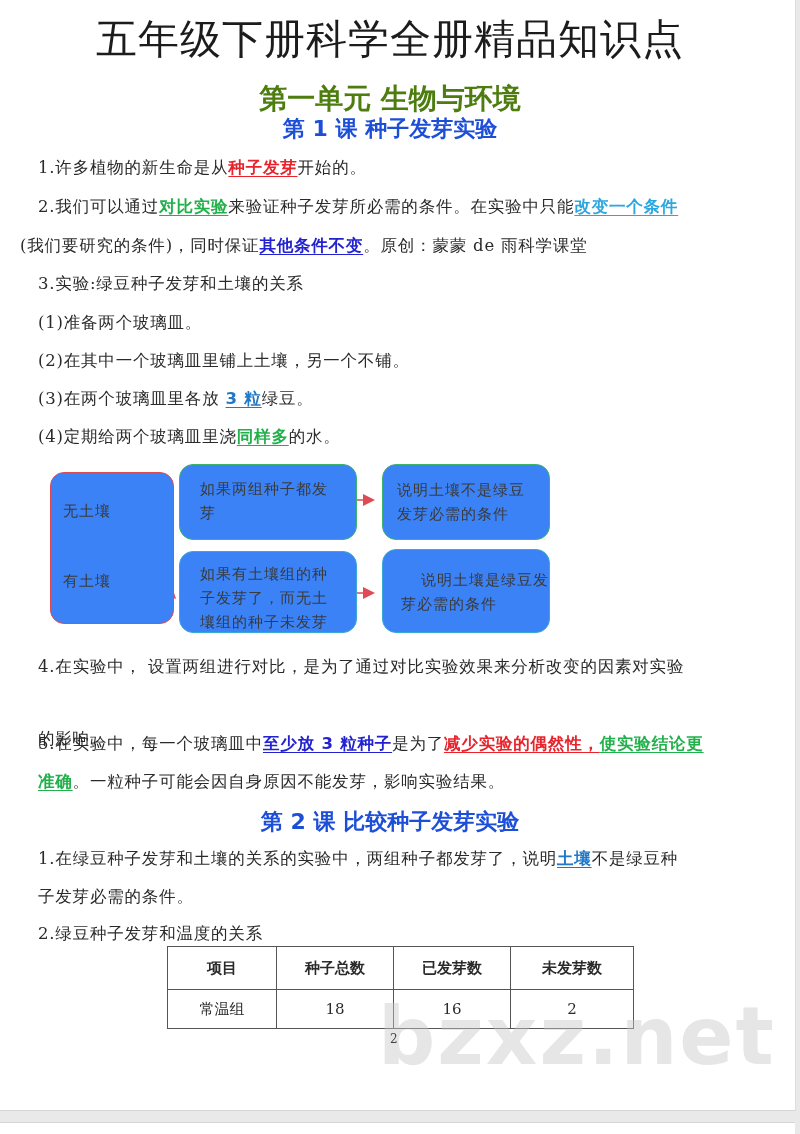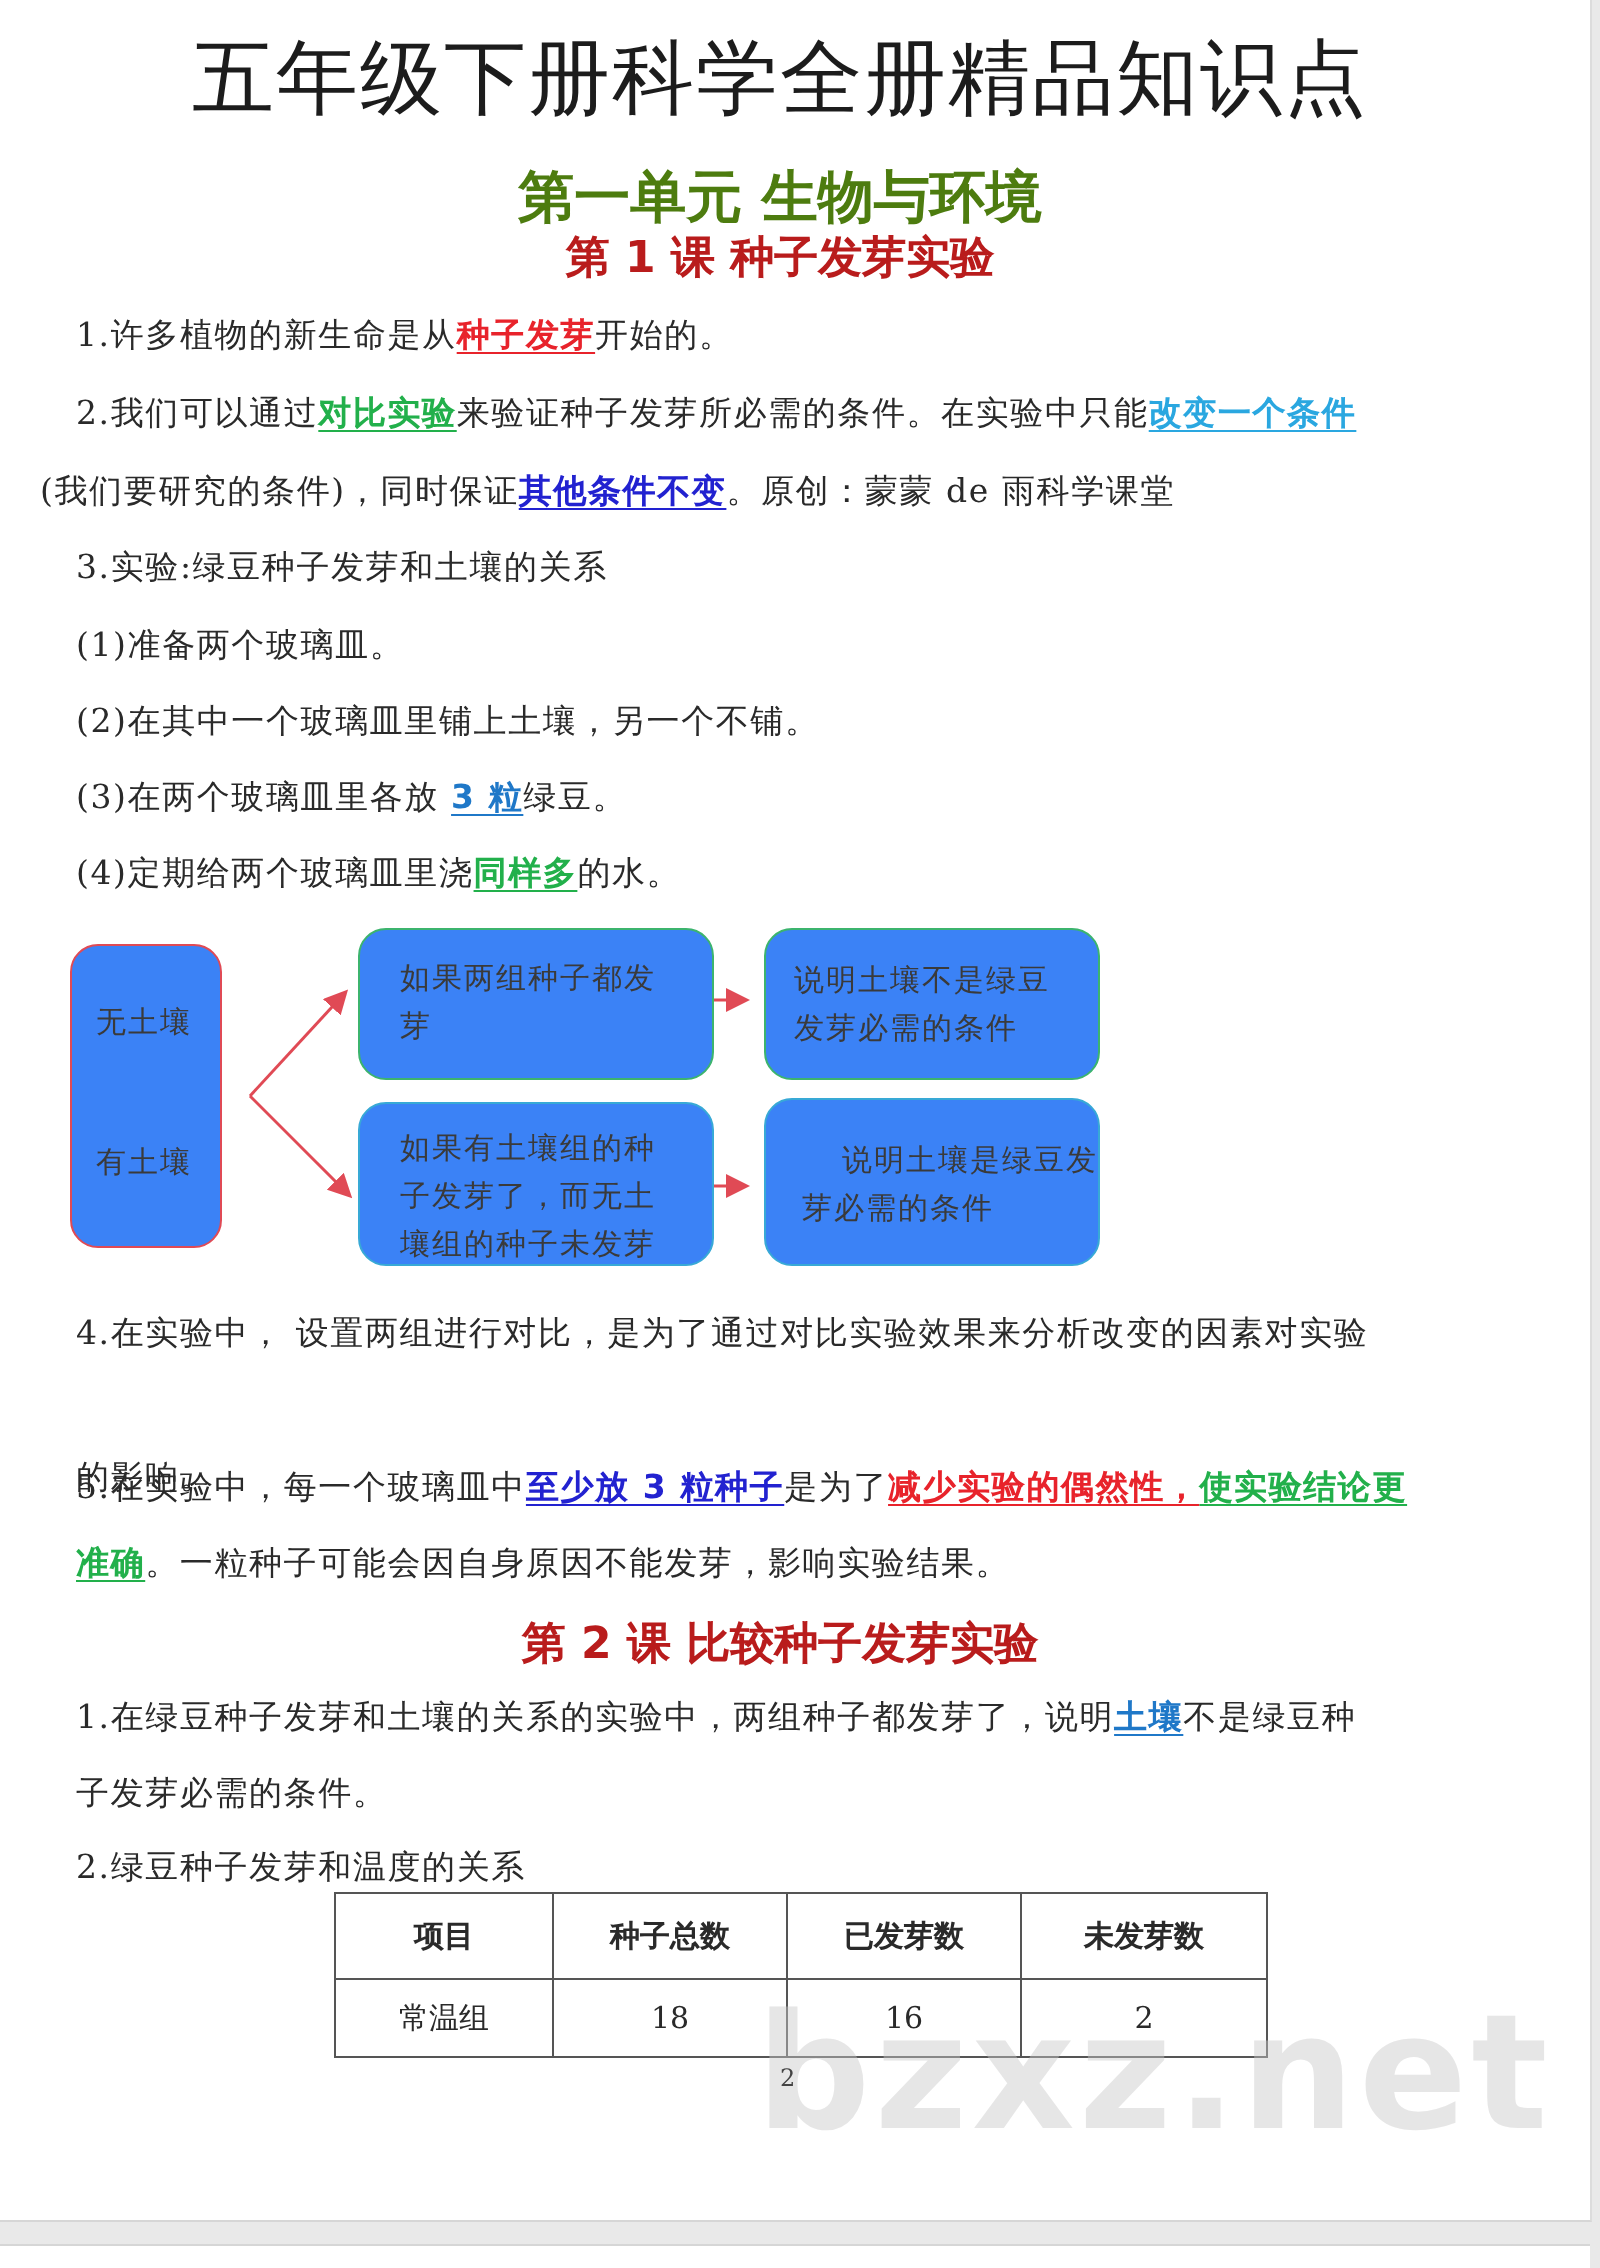--- a/index.html
+++ b/index.html
@@ -15,21 +15,21 @@
   .title {
     position:absolute; left:0; width:780px; top:12px; text-align:center;
     font-family:"DejaVu Serif","Liberation Serif",serif; font-size:41px; color:#1c1c1c; letter-spacing:1px; font-weight:normal;
   }
   .unit {
     position:absolute; left:0; width:780px; top:80px; text-align:center;
     font-family:"DejaVu Sans","Liberation Sans",sans-serif; font-weight:bold; font-size:28px; color:#4d7c0f;
   }
   .lesson {
     position:absolute; left:0; width:780px; text-align:center;
-    font-family:"DejaVu Sans","Liberation Sans",sans-serif; font-weight:bold; font-size:22px; color:#b91c1c;
+    font-family:"DejaVu Sans","Liberation Sans",sans-serif; font-weight:bold; font-size:22px; color:#1d4ed8;
   }
   .line {
     position:absolute; left:38px; font-size:16.5px; color:#2a2a2a; white-space:nowrap; letter-spacing:0.8px;
   }
   .hl { font-family:"DejaVu Sans","Liberation Sans",sans-serif; font-weight:bold; text-decoration:underline; text-underline-offset:3px; }
   .red { color:#e8232b; }
   .green { color:#22b04b; }
   .cyan { color:#2aa7e0; }
   .blue { color:#2222d0; }
   .mid-blue { color:#1f78c8; }
@@ -93,21 +93,21 @@
         <marker id="ah" markerWidth="8" markerHeight="8" refX="6" refY="4" orient="auto">
           <path d="M0,0 L8,4 L0,8 z" fill="#e04a55"></path>
         </marker>
       </defs>
       <line x1="125" y1="548" x2="172" y2="497" stroke="#e04a55" stroke-width="1.5" marker-end="url(#ah)"></line>
       <line x1="125" y1="548" x2="174" y2="597" stroke="#e04a55" stroke-width="1.5" marker-end="url(#ah)"></line>
       <line x1="347" y1="500" x2="372" y2="500" stroke="#e04a55" stroke-width="1.5" marker-end="url(#ah)"></line>
       <line x1="347" y1="593" x2="372" y2="593" stroke="#e04a55" stroke-width="1.5" marker-end="url(#ah)"></line>
     </svg>
 
-    <div class="box red-b" style="left:35px; top:472px; width:74px; height:150px;">
+    <div class="box red-b" style="left:50px; top:472px; width:74px; height:150px;padding-left:48px;">
       <span style="position:absolute; left:12px; top:26px;">无土壤</span>
       <span style="position:absolute; left:12px; top:96px;">有土壤</span>
     </div>
 
     <div class="box green-b" style="left:179px; top:464px; width:176px; height:74px;">
       <span style="padding:12px 0 0 20px;">如果两组种子都发</span>
       <span style="padding-left:20px;">芽</span>
     </div>
     <div class="box green-b" style="left:382px; top:464px; width:166px; height:74px;">
       <span style="padding:13px 0 0 14px;">说明土壤不是绿豆</span>

